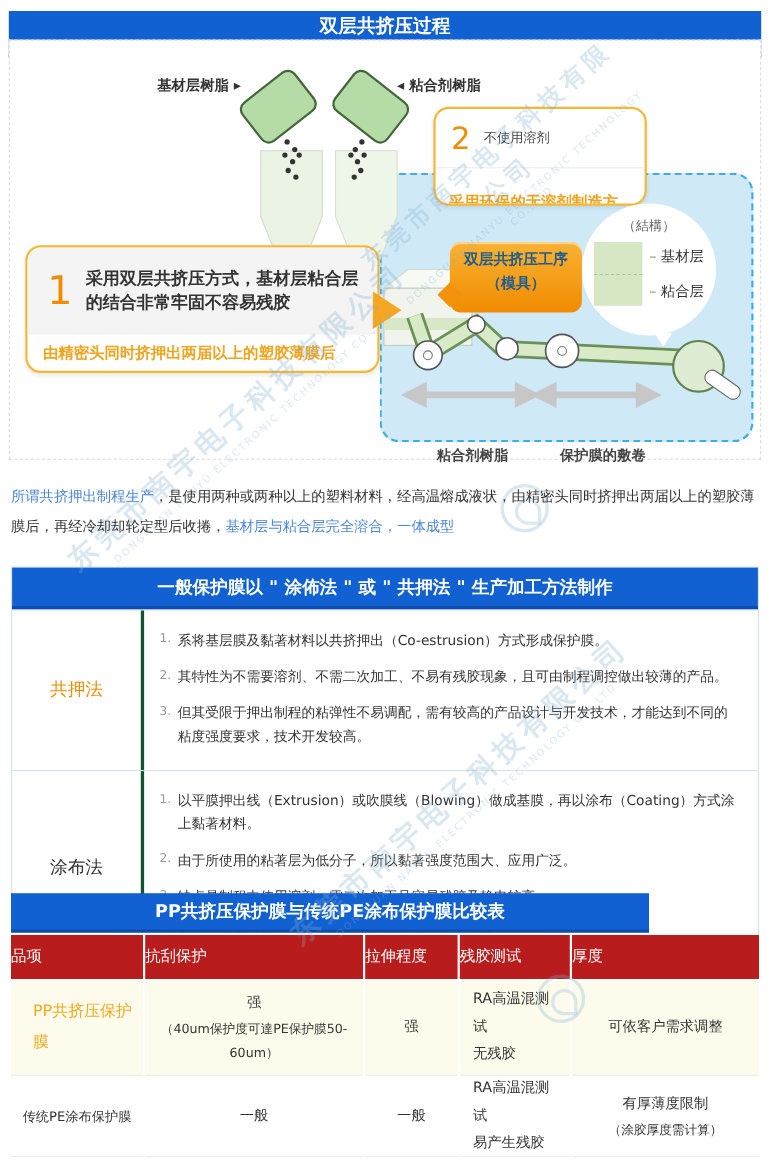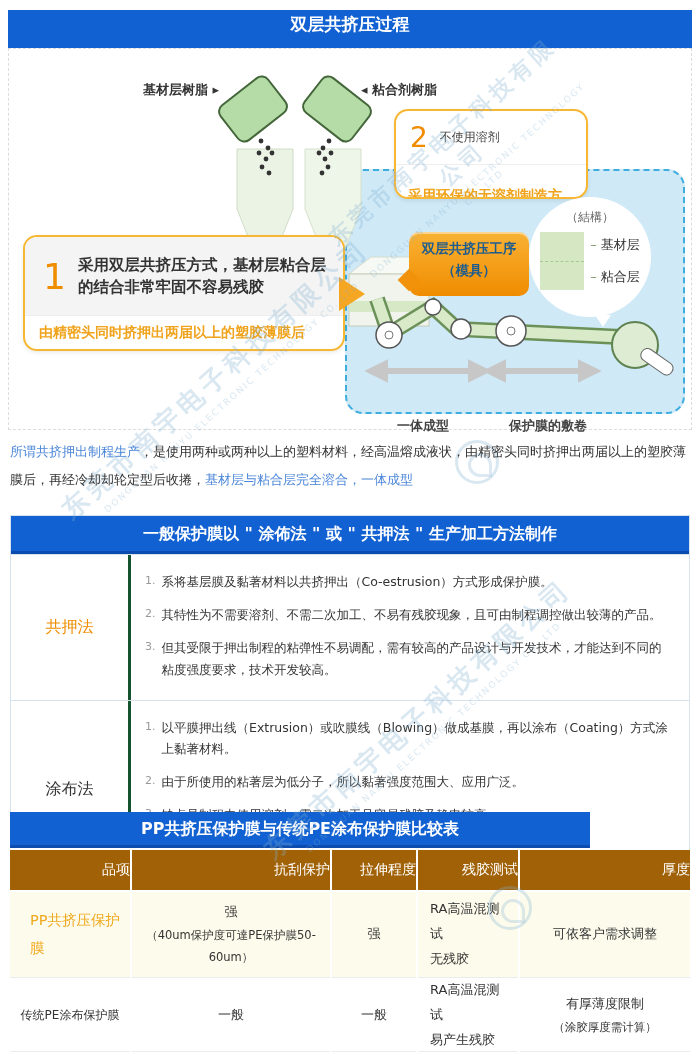--- a/index.html
+++ b/index.html
@@ -18,21 +18,21 @@
   .wm-logo:after { content:""; position:absolute; left:10px; top:10px; width:18px; height:18px;
              border:3px solid rgba(130,175,210,.28); border-radius:50% 50% 0 50%; }
 
   
   .bluebar { background:#1161d2; border-bottom:3px solid #0c4cae; color:#fff;
              text-align:center; font-weight:bold; }
 
   
   .titlebar1 { position:absolute; left:8px; top:10px; width:684px; height:42px;
                line-height:28px; font-size:17px; }
-  .diagram { position:absolute; left:8px; top:48px; width:684px; height:382px;
+  .diagram { position:absolute; left:8px; top:36px; width:684px; height:382px;
              background:#fff; border:1px dashed #dcdcdc; }
   .machine-svg { position:absolute; left:0; top:0; z-index:2; }
   .blue-panel { position:absolute; left:336px; top:120px; width:340px; height:245px;
                 background:#cfe9f7; border:2px dashed #3fა; border:2px dashed #3fadde;
                 border-radius:18px; z-index:1; }
   .resin-label { position:absolute; font-size:13px; font-weight:bold; color:#333; z-index:3; }
   .lbl-base { left:86px; top:32px; width:124px; text-align:right; }
   .lbl-adh  { left:352px; top:32px; }
 
   .callout { position:absolute; background:#fff; border:2px solid #f7b733; border-radius:14px;
@@ -102,22 +102,22 @@
   .t1-item .no { color:#999; font-size:11px; margin:3px 6px 0 0; }
   .t1-item .tx { font-size:12.5px; color:#333; line-height:1.75; }
   .row-gyf  { min-height:132px; }
   .row-tbf  { min-height:123px; }
 
   
   .table2 { position:absolute; left:10px; top:812px; width:580px; z-index:30; }
   .t2-title { height:36px; line-height:33px; font-size:16px; }
   .t2-grid { display:grid; grid-template-columns:120px 198px 84px 100px 170px; gap:2px;
              background:#fff; padding-top:2px; }
-  .t2-h { background:#a16207; color:#fff; font-size:14px; text-align:right;
-          height:40px; line-height:40px;font-family:Liberation Serif, serif; }
+  .t2-h { background:#b91c1c; color:#fff; font-size:14px; text-align:left;
+          height:40px; line-height:40px; }
   .t2-c { display:flex; flex-direction:column; justify-content:center; align-items:center;
           border-bottom:1px solid #ececec; font-size:13px; color:#333; text-align:center;
           padding:8px 6px; line-height:1.9; }
   .t2-c.left { align-items:flex-start; text-align:left; padding-left:12px; }
   .row-pp  { background:#fdfcec; height:86px; }
   .row-pe  { background:#fff; height:72px; }
   .pp-name { color:#f0a81e; font-size:14.5px; line-height:1.9; align-items:flex-start;
              text-align:left; padding-left:20px; }
   .pe-name { font-size:12px; }
   .note { font-size:11.5px; color:#333; }
@@ -234,21 +234,21 @@
       <div class="legend-title">（結構）</div>
       <div class="legend-body">
         <div class="legend-swatch"></div>
         <div class="legend-labels">
           <div class="legend-item">基材层</div>
           <div class="legend-item">粘合层</div>
         </div>
       </div>
     </div>
 
-    <div class="flow-label lbl-cool">一体成型</div>
+    <div class="flow-label lbl-cool">粘合剂树脂</div>
     <div class="flow-label lbl-wind">保护膜的敷卷</div>
   </div>
 
   <div class="para">
     <span class="blue">所谓共挤押出制程生产</span><span>，是使用两种或两种以上的塑料材料，经高温熔成液状，由精密头同时挤押出两届以上的塑胶薄膜后，再经冷却却轮定型后收捲，</span><span class="blue">基材层与粘合层完全溶合，一体成型</span>
   </div>
 
   <div class="table1">
     <div class="bluebar t1-title">一般保护膜以 " 涂佈法 " 或 " 共押法 " 生产加工方法制作</div>
 

